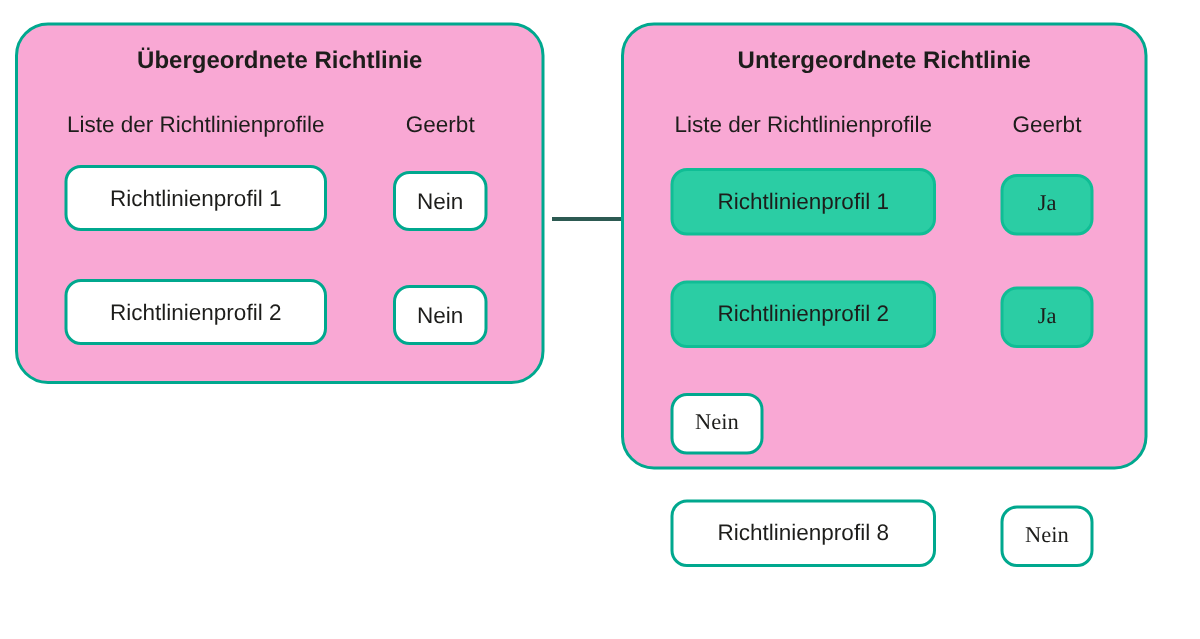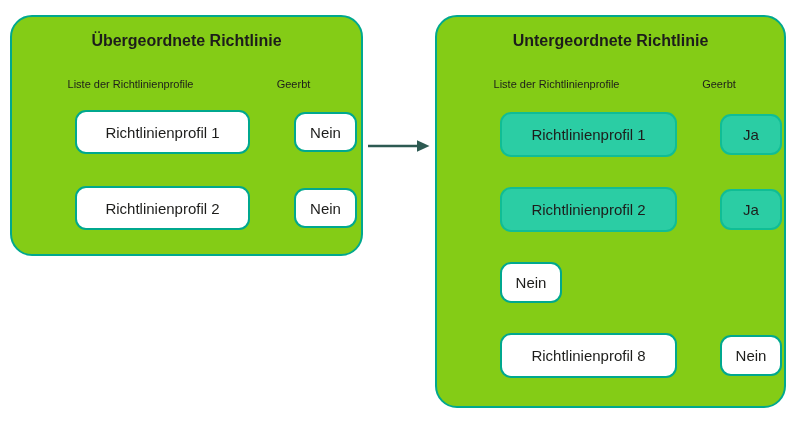--- a/index.html
+++ b/index.html
@@ -13,27 +13,27 @@
   html, body {
     width: 800px; height: 426px;
     background: #ffffff;
     font-family: "Liberation Sans", sans-serif;
     color: var(--text-color);
     position: relative;
     overflow: hidden;
   }
   .panel {
     position: absolute;
-    background: #84cc16;
+    background: #f9a8d4;
     border: 2px solid var(--border-teal);
     border-radius: 22px;
     padding-left: 28px;
   }
   #parent-panel { left: 10px; top: 15px; width: 353px; height: 241px; }
-  #child-panel  { left: 435px; top: 15px; width: 351px; height: 393px; }
+  #child-panel  { left: 414px; top: 15px; width: 351px; height: 298px; }
 
   .panel-title {
     position: absolute;
     top: 14px; left: 0; right: 0;
     text-align: center;
     font-size: 16px;
     font-weight: 700;
     line-height: 19px;
     white-space: nowrap;
   }
@@ -41,58 +41,57 @@
     position: absolute;
     top: 58px;
     display: flex;
     align-items: center;
   }
   #parent-panel .col-headers { left: 31px; gap: 44px; }
   #child-panel  .col-headers { left: 31px; gap: 43px; }
   .col-header {
     display: flex;
     justify-content: center;
-    font-size: 11px;
+    font-size: 15px;
     line-height: 18px;
   }
   .col-header > span { white-space: nowrap; }
   #parent-panel .col-header.profiles { width: 175px; }
   #parent-panel .col-header.inherited { width: 63px; }
   #child-panel  .col-header.profiles { width: 177px; }
   #child-panel  .col-header.inherited { width: 62px; }
 
   .rows {
     position: absolute;
     display: flex;
     flex-direction: column;
   }
   #parent-panel .rows { top: 93px; left: 31px; gap: 32px; }
   #child-panel  .rows { top: 95px; left: 31px; gap: 30px; }
   .row {
     display: flex;
-    align-items: center;
-    margin-left: 32px;
+    align-items: flex-end;
   }
   #parent-panel .row { gap: 44px; }
   #child-panel  .row { gap: 43px; }
 
   .profile-box, .inherited-box {
     border: 2px solid var(--border-teal);
     border-radius: 11px;
     background: #ffffff;
     display: flex;
     align-items: center;
     justify-content: center;
     font-size: 15px;
     white-space: nowrap;
   }
   #parent-panel .profile-box { width: 175px; height: 44px; }
   #parent-panel .inherited-box { width: 63px; height: 40px; }
   #child-panel  .profile-box { width: 177px; height: 45px; }
-  #child-panel  .inherited-box { width: 62px; height: 41px; }
+  #child-panel  .inherited-box { width: 62px; height: 41px; font-family: Liberation Serif, serif; }
 
   .row.highlighted .profile-box,
   .row.highlighted .inherited-box {
     background: var(--fill-green);
     border-color: var(--fill-border);
   }
 
   #inheritance-arrow {
     position: absolute;
     left: 368px;

